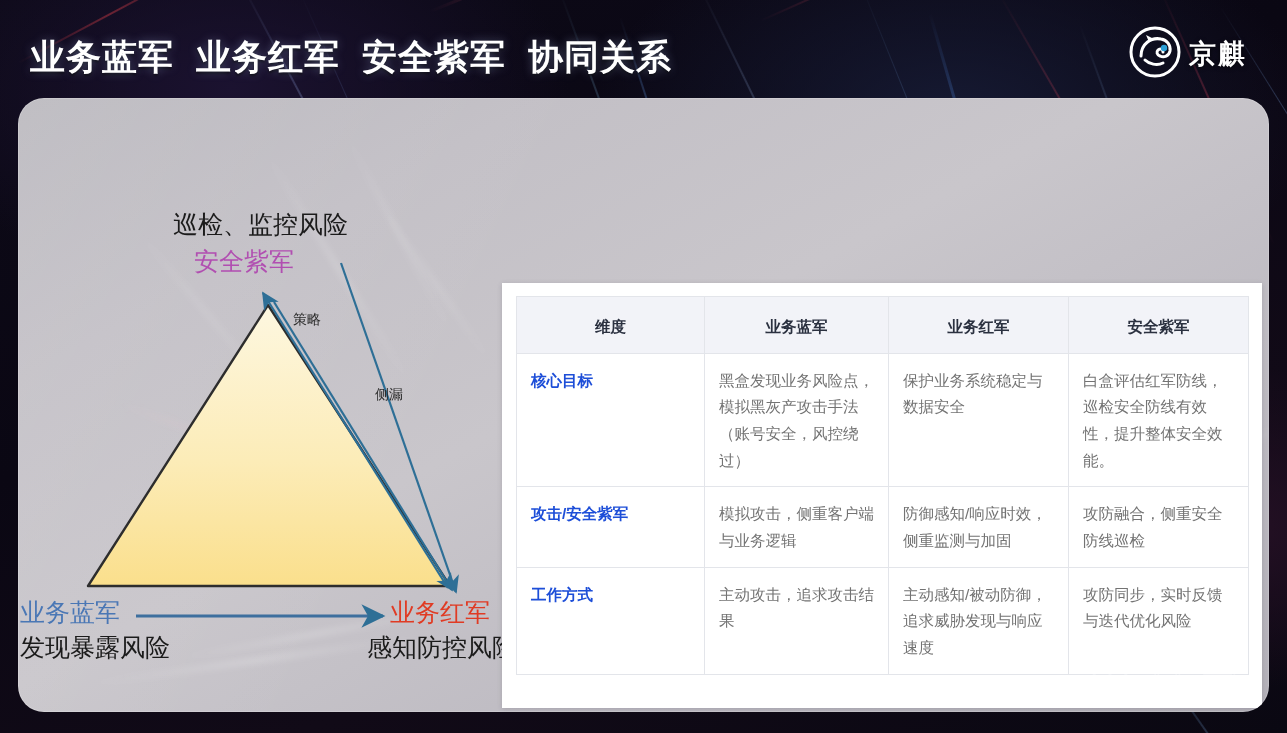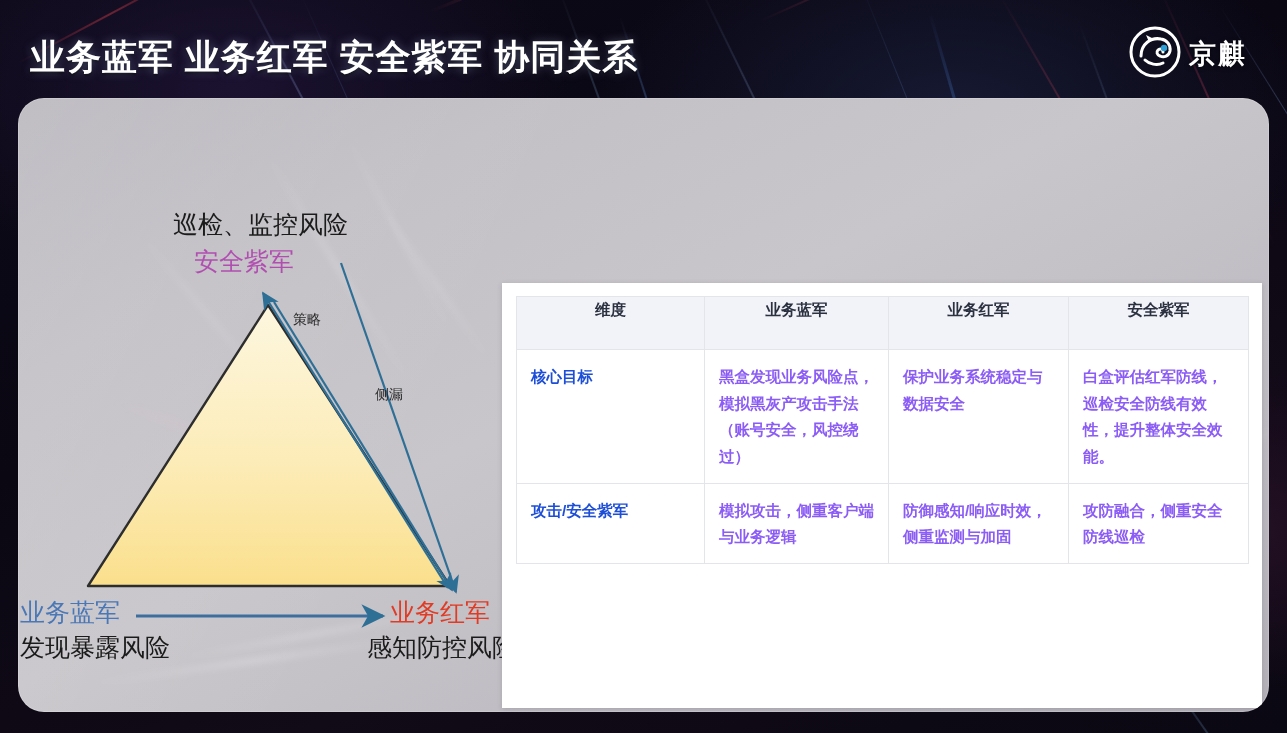--- a/index.html
+++ b/index.html
@@ -26,20 +26,21 @@
 
   
   .title-bar{
     position:absolute; left:0; top:0; width:1287px; height:100px;
   }
   .deck-title{
     position:absolute; left:30px; top:34px;
     font-size:35px; font-weight:700; color:#ffffff;
     letter-spacing:1px; white-space:nowrap;
     text-shadow:0 0 10px rgba(180,200,255,.35), 0 2px 3px rgba(0,0,0,.8);
+    font-family:Liberation Mono, monospace;
   }
   .brand{
     position:absolute; right:40px; top:26px;
     display:flex; align-items:center; gap:8px;
   }
   .brand-name{
     font-size:27px; font-weight:700; color:#fff; letter-spacing:2px;
     text-shadow:0 1px 4px rgba(0,0,0,.7);
   }
 
@@ -79,29 +80,28 @@
   table{
     position:absolute; left:14px; top:13px;
     width:732px; border-collapse:collapse; table-layout:fixed;
     background:#fff;
   }
   th,td{
     border:1px solid #e3e5ea;
     vertical-align:top;
     padding:14px 14px 12px 14px;
     font-size:15.5px; line-height:1.72;
-    color:#8b5cf6;
+    color:#737373;
     word-break:break-all;
-    font-weight:bold;
   }
   thead th{
     background:#f2f3f8;
     font-weight:700;
     height:53px;
-    padding-top:0;
+    padding-top:17px;
     color:#2b3140;
   }
   tbody td:first-child{ font-weight:700; color:#1d4ed8; }
   col.c0{ width:188px; }
   col.c1{ width:184px; }
   col.c2{ width:180px; }
   col.c3{ width:180px; }
 
   
   .watermark{
@@ -234,20 +234,26 @@
             <td>黑盒发现业务风险点，模拟黑灰产攻击手法（账号安全，风控绕过）</td>
             <td>保护业务系统稳定与数据安全</td>
             <td>白盒评估红军防线，巡检安全防线有效性，提升整体安全效能。</td>
           </tr>
           <tr>
             <td>攻击/安全紫军</td>
             <td>模拟攻击，侧重客户端与业务逻辑</td>
             <td>防御感知/响应时效，侧重监测与加固</td>
             <td>攻防融合，侧重安全防线巡检</td>
           </tr>
+          <tr>
+            <td>工作方式</td>
+            <td>主动攻击，追求攻击结果</td>
+            <td>主动感知/被动防御，追求威胁发现与响应速度</td>
+            <td>攻防同步，实时反馈与迭代优化风险</td>
+          </tr>
         </tbody>
       </table>
     </div>
 
     <div class="watermark">
       <span>
         <svg width="62" height="62" viewBox="0 0 62 62">
           <g stroke="#ffffff" stroke-width="3" stroke-linecap="round" fill="none" opacity=".9">
             <line x1="31" y1="6" x2="31" y2="56"></line>
             <line x1="9" y1="18" x2="53" y2="44"></line>

